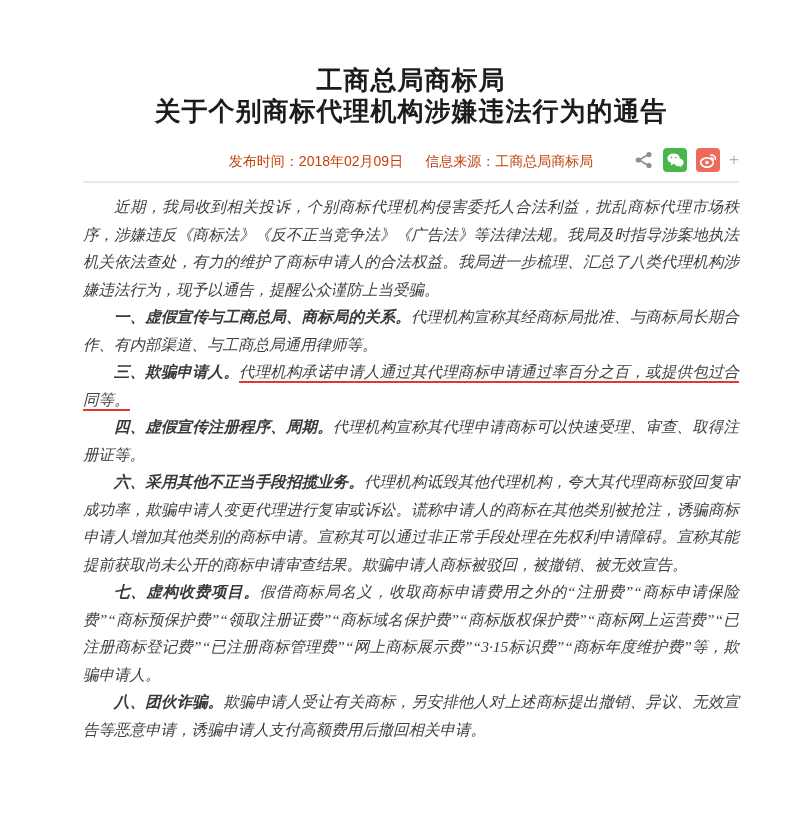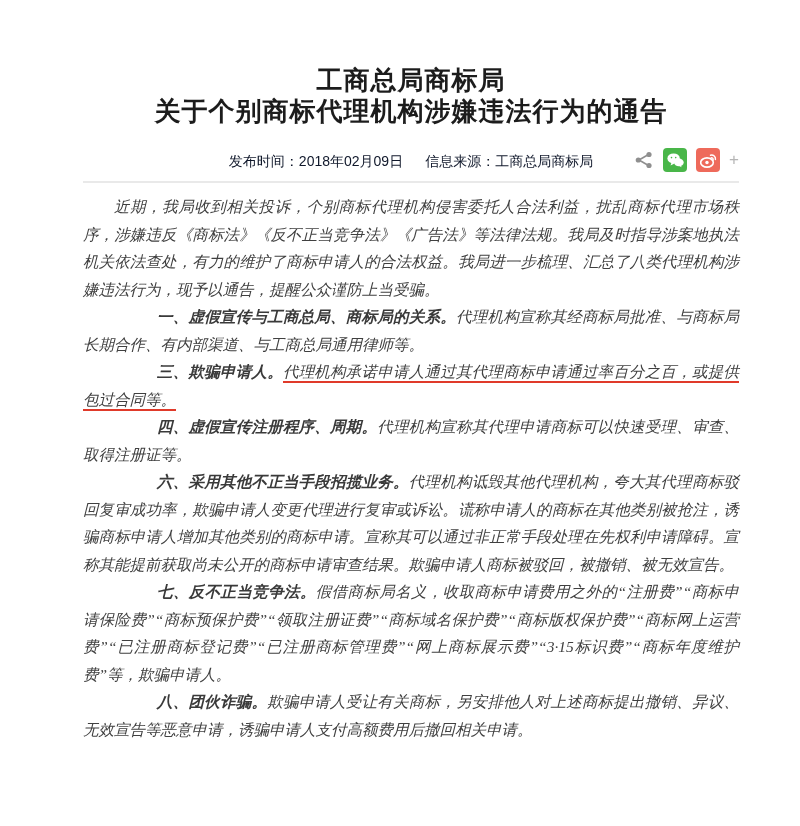--- a/index.html
+++ b/index.html
@@ -28,21 +28,21 @@
     position: relative;
     margin-top: 18px;
     height: 34px;
   }
   .meta-text {
     position: absolute;
     left: 0; right: 0;
     top: 8px;
     text-align: center;
     font-size: 14px;
-    color: #0f172a;
+    color: #c2410c;
     font-family: "Liberation Sans", "DejaVu Sans", sans-serif;
   }
   .meta-gap { display: inline-block; width: 22px; }
   .share-icons {
     position: absolute;
     right: 0;
     top: 3px;
     display: flex;
     align-items: center;
     gap: 9px;
@@ -74,21 +74,21 @@
     margin-top: 10px;
     font-size: 15.5px;
     line-height: 27.5px;
     text-align: justify;
   }
   .article p {
     text-indent: 2em;
     color: #404040;
     font-style: italic;
   }
-  .article b { color: #3a3a3a; margin-left: 43px; }
+  .article b { color: #3a3a3a; }
   .red-underline {
     border-bottom: 2px solid var(--accent-red);
     padding-bottom: 1px;
   }
 </style>
 </head>
 <body>
 
 <div class="page">
 
@@ -138,17 +138,17 @@
   </div>
 
   <hr class="divider">
 
   <div class="article" id="article">
       <p><span>近期，我局收到相关投诉，个别商标代理机构侵害委托人合法利益，扰乱商标代理市场秩序，涉嫌违反《商标法》《反不正当竞争法》《广告法》等法律法规。我局及时指导涉案地执法机关依法查处，有力的维护了商标申请人的合法权益。我局进一步梳理、汇总了八类代理机构涉嫌违法行为，现予以通告，提醒公众谨防上当受骗。</span></p>
       <p><b>一、虚假宣传与工商总局、商标局的关系。</b><span>代理机构宣称其经商标局批准、与商标局长期合作、有内部渠道、与工商总局通用律师等。</span></p>
       <p><b>三、欺骗申请人。</b><span class="red-underline">代理机构承诺申请人通过其代理商标申请通过率百分之百，或提供包过合同等。</span></p>
       <p><b>四、虚假宣传注册程序、周期。</b><span>代理机构宣称其代理申请商标可以快速受理、审查、取得注册证等。</span></p>
       <p><b>六、采用其他不正当手段招揽业务。</b><span>代理机构诋毁其他代理机构，夸大其代理商标驳回复审成功率，欺骗申请人变更代理进行复审或诉讼。谎称申请人的商标在其他类别被抢注，诱骗商标申请人增加其他类别的商标申请。宣称其可以通过非正常手段处理在先权利申请障碍。宣称其能提前获取尚未公开的商标申请审查结果。欺骗申请人商标被驳回，被撤销、被无效宣告。</span></p>
-      <p><b>七、反不正当竞争法。</b><span>假借商标局名义，收取商标申请费用之外的“注册费”“商标申请保险费”“商标预保护费”“领取注册证费”“商标域名保护费”“商标版权保护费”“商标网上运营费”“已注册商标登记费”“已注册商标管理费”“网上商标展示费”“3·15标识费”“商标年度维护费”等，欺骗申请人。</span></p>
+      <p><b>七、虚构收费项目。</b><span>假借商标局名义，收取商标申请费用之外的“注册费”“商标申请保险费”“商标预保护费”“领取注册证费”“商标域名保护费”“商标版权保护费”“商标网上运营费”“已注册商标登记费”“已注册商标管理费”“网上商标展示费”“3·15标识费”“商标年度维护费”等，欺骗申请人。</span></p>
       <p><b>八、团伙诈骗。</b><span>欺骗申请人受让有关商标，另安排他人对上述商标提出撤销、异议、无效宣告等恶意申请，诱骗申请人支付高额费用后撤回相关申请。</span></p>
     </div>
 
 </div>
 
 </body></html>

